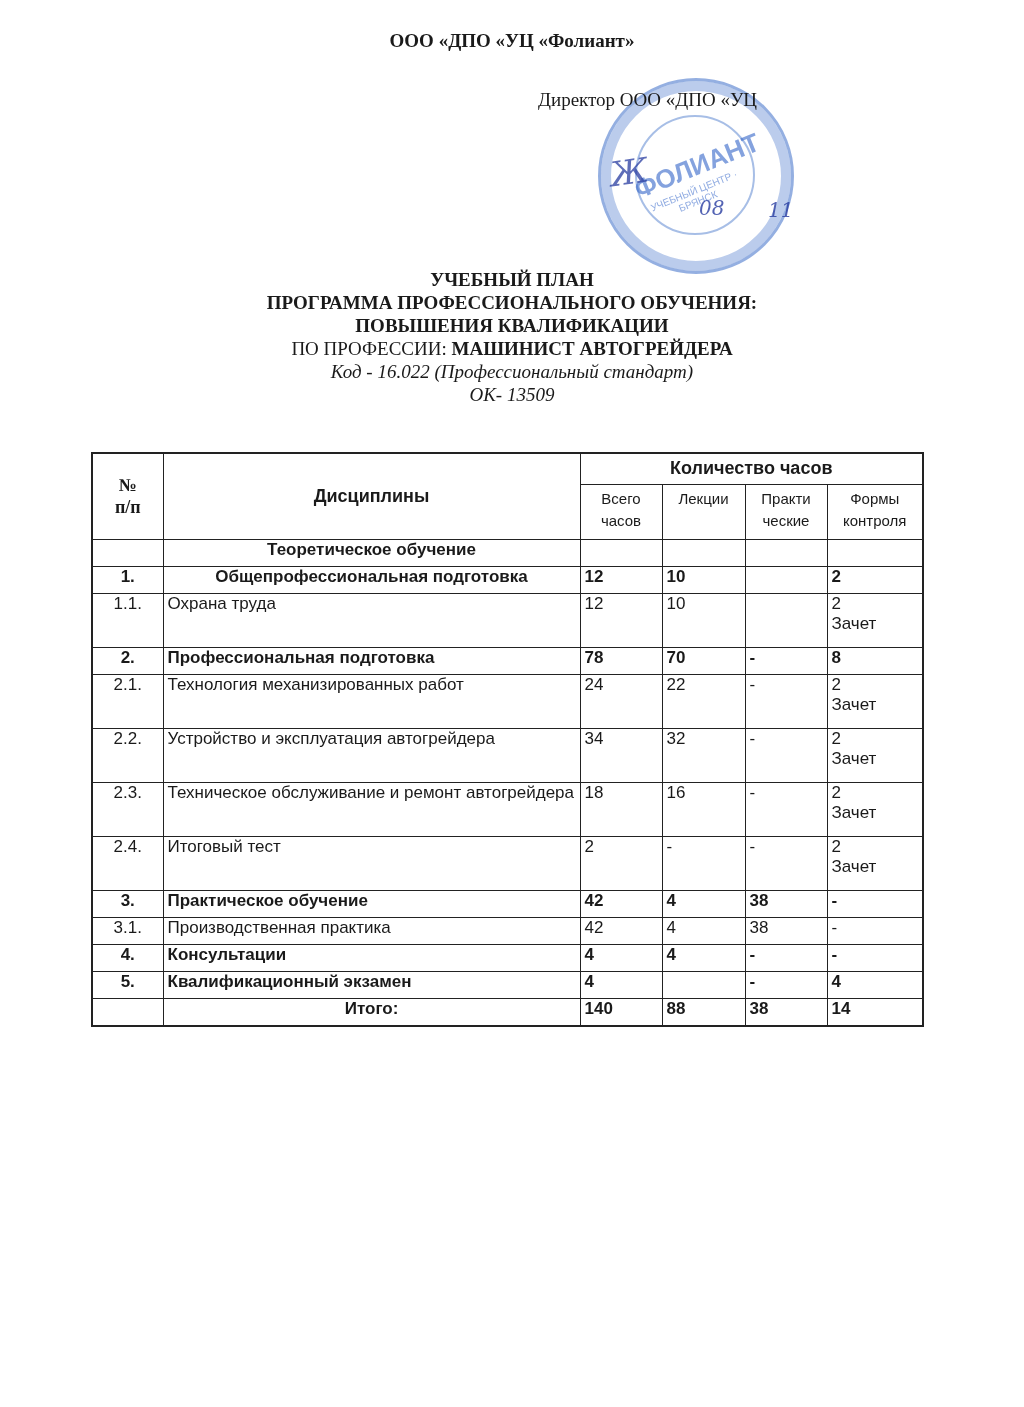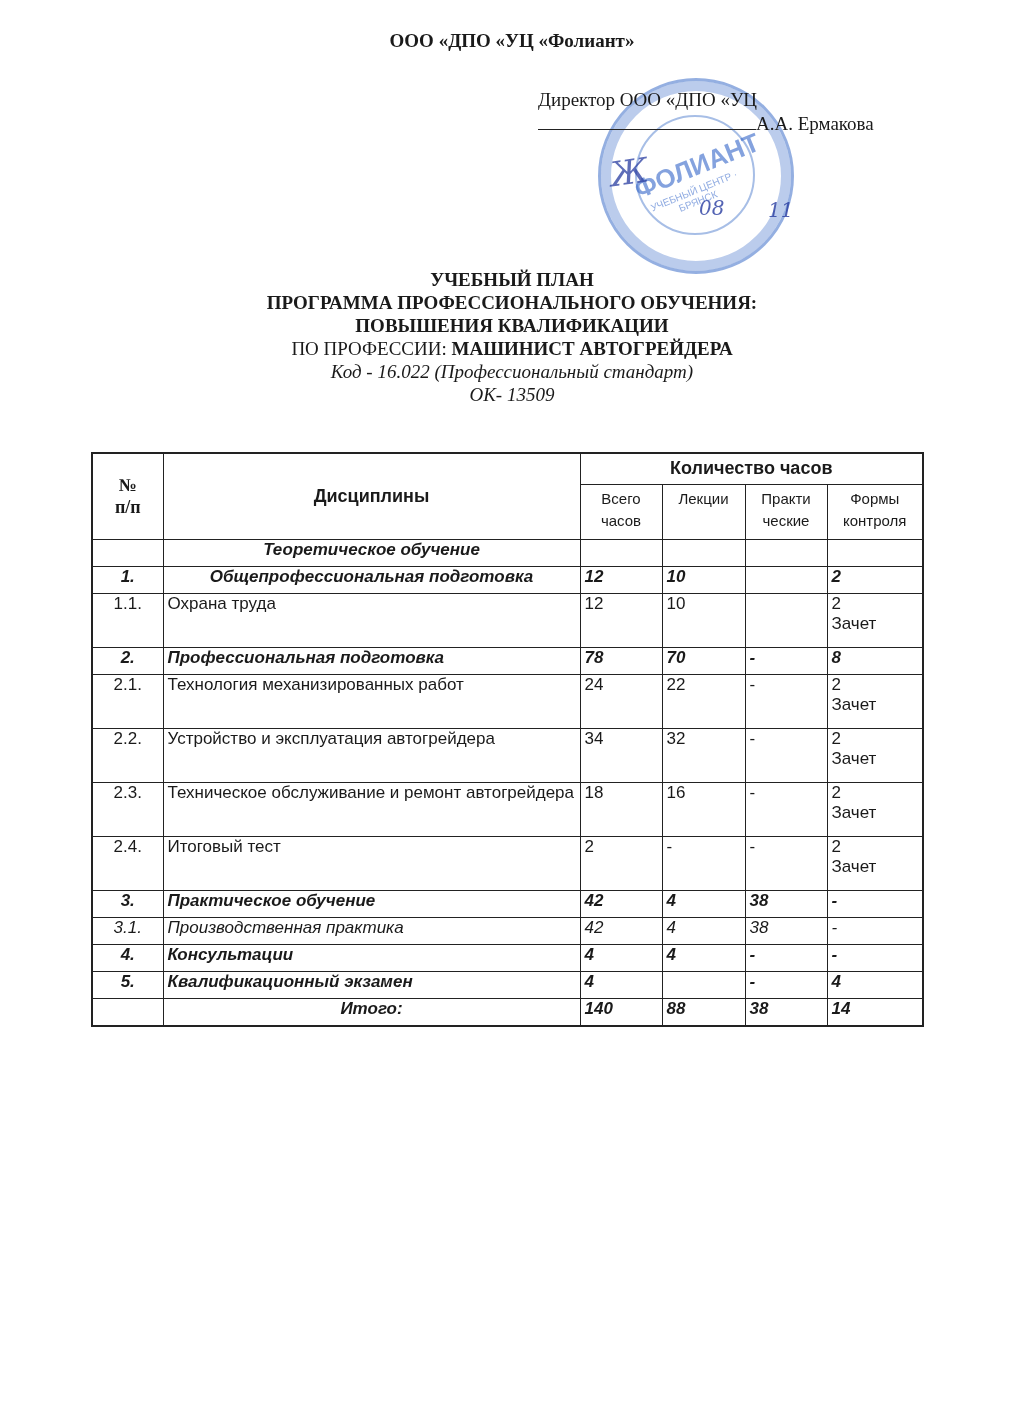--- a/index.html
+++ b/index.html
@@ -51,37 +51,36 @@
     font-family: "Liberation Sans", sans-serif; font-size: 17px; table-layout: fixed;
   }
   td, th { border: 1px solid #222; padding: 0 4px; vertical-align: top; }
   table { border: 2px solid #222; }
   th { font-weight: bold; }
   .c { text-align: center; }
   .b { font-weight: bold; }
   .hdr-small { font-weight: normal; font-size: 15px; line-height: 22px; vertical-align: top; padding-top: 3px; }
   .num { text-align: left; }
   .r2 td { height: 53px; margin-top: 22px; }
-  .r1 td { height: 26px; font-style: italic; }
+  .r1 td { height: 26px; }
   .z { display: block; }
 </style>
 </head>
 <body>
 
 <div class="org">ООО «ДПО «УЦ «Фолиант»</div>
 
 <div class="stamp">
   <div class="inner"></div>
   <div class="txt">ФОЛИАНТ</div>
   <div class="sub">УЧЕБНЫЙ ЦЕНТР · БРЯНСК</div>
 </div>
 
 <div class="approve">
   <div class="line">Директор ООО «ДПО «УЦ</div>
-  <div class="line"><span class="sig"></span><span>А.А. Ермакова</span></div>
 </div>
 
 <div class="signature">Ж</div>
 <div class="datehand" style="left:683px;top:196px">08</div>
 <div class="datehand" style="left:752px;top:198px">11</div>
 
 <div class="titles">
   <div class="b">УЧЕБНЫЙ ПЛАН</div>
   <div class="b">ПРОГРАММА ПРОФЕССИОНАЛЬНОГО ОБУЧЕНИЯ:</div>
   <div class="b">ПОВЫШЕНИЯ КВАЛИФИКАЦИИ</div>

